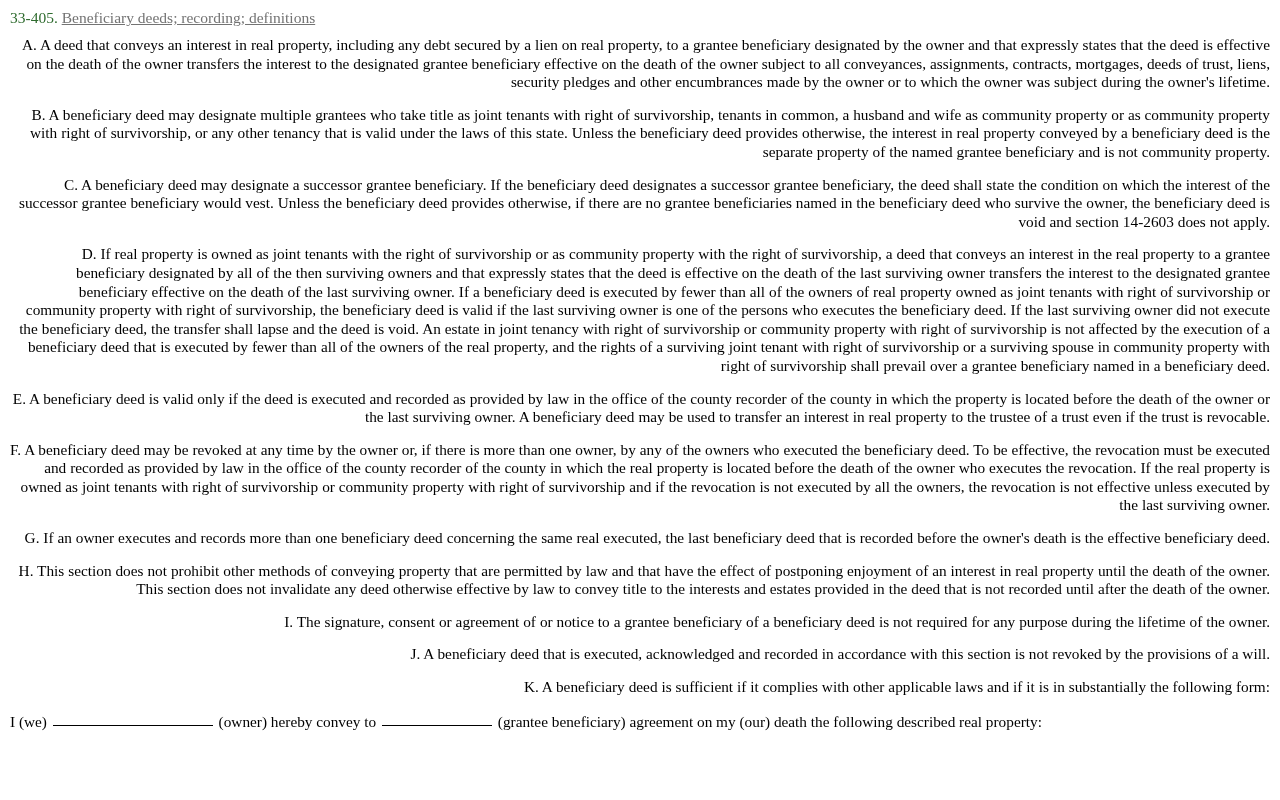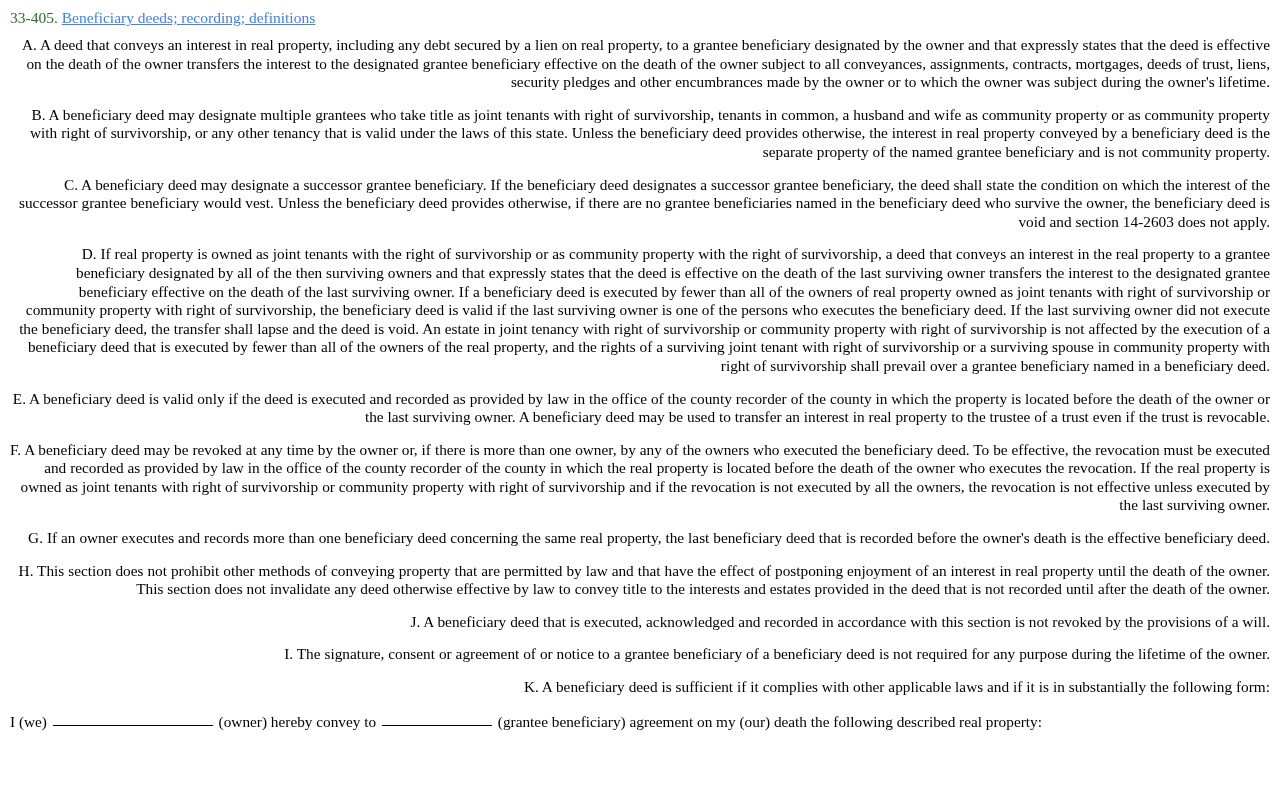--- a/index.html
+++ b/index.html
@@ -24,21 +24,21 @@
     font-size: 15.5px;
     line-height: 20px;
     margin: 0 0 8px 0;
     white-space: nowrap;
   }
   .section-number {
     color: #2e6b2e;
     font-family: Liberation Serif, serif;
   }
   .section-title-link {
-    color: #3b82f6;
+    color: #737373;
     cursor: pointer;
   }
   p.para {
     font-size: 15.3px;
     line-height: 18.6px;
     margin: 0 0 14px 0;
     text-align: right;
     word-spacing: 0.1px;
   }
   .form-title {
@@ -70,22 +70,22 @@
   <div class="section-heading">
     <span class="section-number">33-405.</span><span>&nbsp;</span><a class="section-title-link" href="#">Beneficiary deeds; recording; definitions</a>
   </div>
 
   <p class="para">A. A deed that conveys an interest in real property, including any debt secured by a lien on real property, to a grantee beneficiary designated by the owner and that expressly states that the deed is effective on the death of the owner transfers the interest to the designated grantee beneficiary effective on the death of the owner subject to all conveyances, assignments, contracts, mortgages, deeds of trust, liens, security pledges and other encumbrances made by the owner or to which the owner was subject during the owner's lifetime.</p>
   <p class="para">B. A beneficiary deed may designate multiple grantees who take title as joint tenants with right of survivorship, tenants in common, a husband and wife as community property or as community property with right of survivorship, or any other tenancy that is valid under the laws of this state.  Unless the beneficiary deed provides otherwise, the interest in real property conveyed by a beneficiary deed is the separate property of the named grantee beneficiary and is not community property.</p>
   <p class="para">C. A beneficiary deed may designate a successor grantee beneficiary. If the beneficiary deed designates a successor grantee beneficiary, the deed shall state the condition on which the interest of the successor grantee beneficiary would vest.  Unless the beneficiary deed provides otherwise, if there are no grantee beneficiaries named in the beneficiary deed who survive the owner, the beneficiary deed is void and section 14-2603 does not apply.</p>
   <p class="para">D. If real property is owned as joint tenants with the right of survivorship or as community property with the right of survivorship, a deed that conveys an interest in the real property to a grantee beneficiary designated by all of the then surviving owners and that expressly states that the deed is effective on the death of the last surviving owner transfers the interest to the designated grantee beneficiary effective on the death of the last surviving owner. If a beneficiary deed is executed by fewer than all of the owners of real property owned as joint tenants with right of survivorship or community property with right of survivorship, the beneficiary deed is valid if the last surviving owner is one of the persons who executes the beneficiary deed. If the last surviving owner did not execute the beneficiary deed, the transfer shall lapse and the deed is void. An estate in joint tenancy with right of survivorship or community property with right of survivorship is not affected by the execution of a beneficiary deed that is executed by fewer than all of the owners of the real property, and the rights of a surviving joint tenant with right of survivorship or a surviving spouse in community property with right of survivorship shall prevail over a grantee beneficiary named in a beneficiary deed.</p>
   <p class="para">E. A beneficiary deed is valid only if the deed is executed and recorded as provided by law in the office of the county recorder of the county in which the property is located before the death of the owner or the last surviving owner.  A beneficiary deed may be used to transfer an interest in real property to the trustee of a trust even if the trust is revocable.</p>
   <p class="para">F. A beneficiary deed may be revoked at any time by the owner or, if there is more than one owner, by any of the owners who executed the beneficiary deed.  To be effective, the revocation must be executed and recorded as provided by law in the office of the county recorder of the county in which the real property is located before the death of the owner who executes the revocation.  If the real property is owned as joint tenants with right of survivorship or community property with right of survivorship and if the revocation is not executed by all the owners, the revocation is not effective unless executed by the last surviving owner.</p>
-  <p class="para">G. If an owner executes and records more than one beneficiary deed concerning the same real property, the last beneficiary deed that is recorded before the owner's death is the effective beneficiary deed.</p>
+  <p class="para">G. If an owner executes and records more than one beneficiary deed concerning the same real executed, the last beneficiary deed that is recorded before the owner's death is the effective beneficiary deed.</p>
   <p class="para">H. This section does not prohibit other methods of conveying property that are permitted by law and that have the effect of postponing enjoyment of an interest in real property until the death of the owner.  This section does not invalidate any deed otherwise effective by law to convey title to the interests and estates provided in the deed that is not recorded until after the death of the owner.</p>
+  <p class="para">I. The signature, consent or agreement of or notice to a grantee beneficiary of a beneficiary deed is not required for any purpose during the lifetime of the owner.</p>
   <p class="para">J. A beneficiary deed that is executed, acknowledged and recorded in accordance with this section is not revoked by the provisions of a will.</p>
-  <p class="para">I. The signature, consent or agreement of or notice to a grantee beneficiary of a beneficiary deed is not required for any purpose during the lifetime of the owner.</p>
   <p class="para">K. A beneficiary deed is sufficient if it complies with other applicable laws and if it is in substantially the following form:</p>
 
 
   <p class="form-line"><span>I (we) </span><span class="blank long"></span><span> (owner) hereby convey to </span><span class="blank short"></span><span> (grantee beneficiary) agreement on my (our) death the following described real property:</span></p>
 
 </div>
 
 </body></html>

